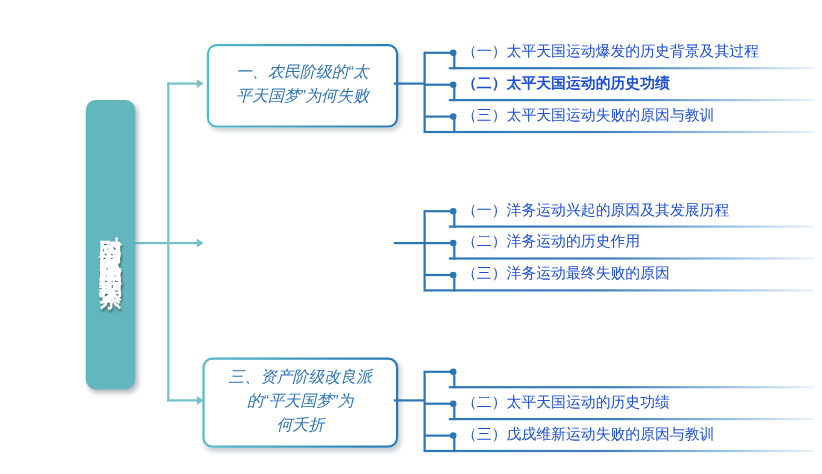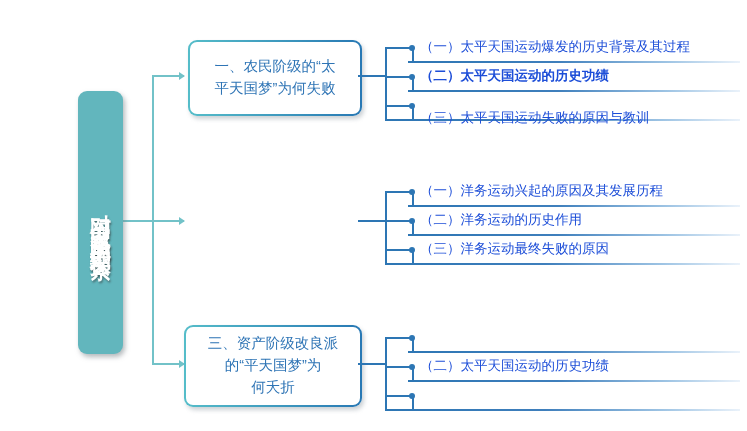--- a/index.html
+++ b/index.html
@@ -27,20 +27,21 @@
   .root span{
     writing-mode:vertical-rl;color:#ffffff;font-weight:bold;
     font-family:"Liberation Serif",serif;font-size:21px;letter-spacing:5px;
     text-shadow:1px 2px 2px rgba(50,50,50,.45);
   }
   
   .branch{
     position:absolute;border-radius:9px;padding:2px;display:flex;
     background:linear-gradient(90deg,#55bdc9 0%,#2878b4 100%);
     box-shadow:2px 3px 4px rgba(145,155,165,.45);
+    font-style:italic;
   }
   .branch-inner{
     flex:1;background:#ffffff;border-radius:7px;
     display:flex;align-items:center;justify-content:center;
   }
   .branch-inner span{
     color:#2e74b5;font-size:14.5px;line-height:1.5;text-align:center;white-space:pre-line;
   }
   
   .leaf{
@@ -89,21 +90,21 @@
   <div class="dot" style="left:409px;top:74px;"></div>
   <div class="dot" style="left:409px;top:103px;"></div>
   <div class="bv" style="left:412px;top:47px;height:16px;"></div>
   <div class="bv" style="left:412px;top:76px;height:16px;"></div>
   <div class="bv" style="left:412px;top:105px;height:16px;"></div>
   <div class="ul" style="left:408px;top:61px;width:332px;"></div>
   <div class="ul" style="left:408px;top:90px;width:332px;"></div>
   <div class="ul" style="left:386px;top:119px;width:354px;"></div>
   <div class="leaf" style="left:420px;top:37px;">（一）太平天国运动爆发的历史背景及其过程</div>
   <div class="leaf" style="left:420px;top:66px;font-weight:bold;">（二）太平天国运动的历史功绩</div>
-  <div class="leaf" style="left:420px;top:95px;margin-top:13px;">（三）太平天国运动失败的原因与教训</div>
+  <div class="leaf" style="left:420px;top:95px;">（三）太平天国运动失败的原因与教训</div>
 
   <div class="bh" style="left:358px;top:220px;width:28px;"></div>
   <div class="bv" style="left:385px;top:191px;height:74px;"></div>
   <div class="bh" style="left:386px;top:191px;width:26px;"></div>
   <div class="bh" style="left:386px;top:220px;width:26px;"></div>
   <div class="bh" style="left:386px;top:249px;width:26px;"></div>
   <div class="dot" style="left:409px;top:189px;"></div>
   <div class="dot" style="left:409px;top:218px;"></div>
   <div class="dot" style="left:409px;top:247px;"></div>
   <div class="bv" style="left:412px;top:191px;height:16px;"></div>
@@ -124,14 +125,15 @@
   <div class="dot" style="left:409px;top:335px;"></div>
   <div class="dot" style="left:409px;top:364px;"></div>
   <div class="dot" style="left:409px;top:393px;"></div>
   <div class="bv" style="left:412px;top:337px;height:16px;"></div>
   <div class="bv" style="left:412px;top:366px;height:16px;"></div>
   <div class="bv" style="left:412px;top:395px;height:16px;"></div>
   <div class="ul" style="left:408px;top:351px;width:332px;"></div>
   <div class="ul" style="left:408px;top:380px;width:332px;"></div>
   <div class="ul" style="left:386px;top:409px;width:354px;"></div>
   <div class="leaf" style="left:420px;top:356px;">（二）太平天国运动的历史功绩</div>
+  <div class="leaf" style="left:420px;top:385px;">（三）戊戌维新运动失败的原因与教训</div>
 
 </div>
 
 </body></html>

